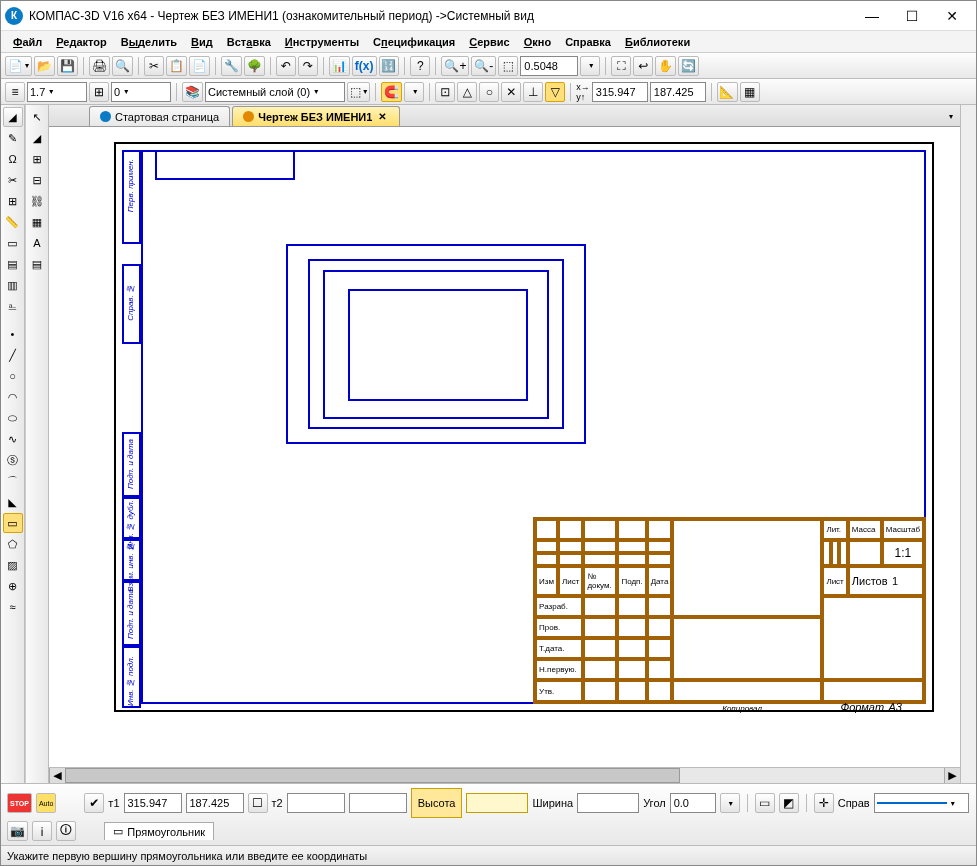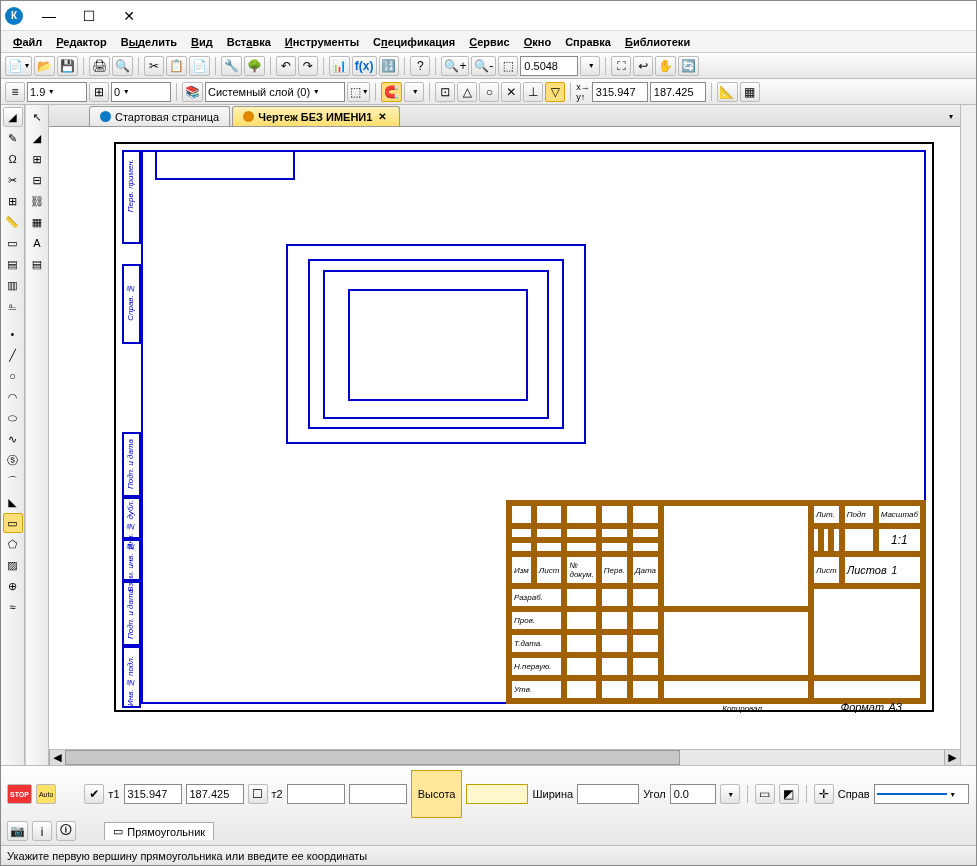--- a/index.html
+++ b/index.html
@@ -28,39 +28,40 @@
 .tabs{ height:22px; display:flex; align-items:flex-end; padding-left:40px; background:linear-gradient(#eee,#ddd); border-bottom:1px solid #999;}
 .tab{ height:20px; padding:0 10px; display:flex; align-items:center; gap:4px; border:1px solid #999; border-bottom:none; background:linear-gradient(#f8f8f8,#e8e8e8); border-radius:3px 3px 0 0; margin-right:2px;}
 .tab.active{ background:linear-gradient(#fff3b5,#ffde6e); font-weight:bold;}
 .tab .close{ font-size:10px; padding:0 2px;}
 .tabcircle{ width:11px; height:11px; border-radius:50%; background:#0a7bc4; display:inline-block;}
 .tabcircle.org{ background:#e08800;}
 .canvas{ flex:1; background:#fff; position:relative; overflow:auto;}
 .sheet{ position:absolute; left:65px; top:15px; width:820px; height:570px; border:2px solid #000; background:#fff;}
 .frame{ position:absolute; border:2px solid #00c; }
 .tblock{ position:absolute; border:2px solid #00c; }
-.tblock td{ border:6px solid #a16207; font-size:8px; font-style:italic; padding:4px 2px;}
+.tblock td{ border:4px solid #a16207; font-size:8px; padding:4px 2px;}
 .scrollh{ height:16px; background:#f0f0f0; border-top:1px solid #bbb; display:flex;}
 .scrollh .track{ flex:1; background:#e8e8e8; position:relative;}
 .scrollh .thumb{ position:absolute; left:0; width:70%; height:100%; background:#c8c8c8; border:1px solid #999;}
 .scrollh .btn{ width:16px; display:flex; align-items:center; justify-content:center; background:#ddd; border-left:1px solid #aaa;}
 .propbar{ background: linear-gradient(#fefefe,#e8e8e8); border-top:1px solid #bbb; padding:4px 6px; display:flex; flex-direction:column; gap:3px;}
 .proprow{ display:flex; align-items:center; gap:4px;}
 .pfield{ height:20px; border:1px solid #888; background:#fff; padding:0 3px; display:flex; align-items:center;}
 .pfield.yellow{ background:#fff8cc; border:1px solid #c0a000;}
 .plabel{ font-size:11px;}
 .status{ height:20px; background:linear-gradient(#f4f4f4,#e4e4e4); border-top:1px solid #bbb; display:flex; align-items:center; padding:0 6px; font-size:11px;}
 .tab-label{ font-size:11px; display:flex; align-items:center; gap:4px;}
 .sidetxt{ position:absolute; font-size:8px; font-style:italic; color:#00c; writing-mode:vertical-rl; transform:rotate(180deg);}
 </style>
 </head>
 <body>
 
 <div class="titlebar">
   <div class="icon">К</div>
+  <div class="title">КОМПАС-3D V16 x64 - Чертеж БЕЗ ИМЕНИ1 (ознакомительный период) -&gt;Системный вид</div>
   <div class="winbtn">—</div>
   <div class="winbtn">☐</div>
   <div class="winbtn">✕</div>
 </div>
 
 <div class="menubar">
   <span><u>Ф</u>айл</span>
   <span><u>Р</u>едактор</span>
   <span>В<u>ы</u>делить</span>
   <span><u>В</u>ид</span>
@@ -105,21 +106,21 @@
   <div class="sep"></div>
   <div class="tbtn">⛶</div>
   <div class="tbtn">↩</div>
   <div class="tbtn">✋</div>
   <div class="tbtn">🔄</div>
 </div>
 
 <div class="toolbar">
   <div class="tbtn">≡</div>
   <div class="combo" style="width:60px">
-      <span>1.9</span>
+      <span>1.7</span>
       <span class="arr">▾</span>
     </div>
   <div class="tbtn">⊞</div>
   <div class="combo" style="width:60px">
       <span>0</span>
       <span class="arr">▾</span>
     </div>
   <div class="sep"></div>
   <div class="tbtn">📚</div>
   <div class="combo" style="width:140px">
@@ -230,21 +231,21 @@
         <table class="tblock" style="right:6px; bottom:6px; border-collapse:collapse; font-size:8px;">
           <tbody>
               <tr style="height:12px">
                 <td style="width:14px"></td>
                 <td style="width:14px"></td>
                 <td style="width:34px"></td>
                 <td style="width:22px"></td>
                 <td style="width:22px"></td>
                 <td rowspan="5" style="width:150px"></td>
                 <td colspan="3" style="width:24px">Лит.</td>
-                <td style="width:34px">Подп</td>
+                <td style="width:34px">Масса</td>
                 <td style="width:40px">Масштаб</td>
               </tr>
           <tr style="height:10px">
                 <td></td>
                 <td></td>
                 <td></td>
                 <td></td>
                 <td></td>
                 <td rowspan="2" style="width:8px"></td>
                 <td rowspan="2" style="width:8px"></td>
@@ -256,21 +257,21 @@
                 <td></td>
                 <td></td>
                 <td></td>
                 <td></td>
                 <td></td>
               </tr>
           <tr style="height:10px">
                 <td>Изм</td>
                 <td>Лист</td>
                 <td>№ докум.</td>
-                <td>Перв.</td>
+                <td>Подп.</td>
                 <td>Дата</td>
                 <td colspan="3">Лист</td>
                 <td colspan="2"><span>Листов</span>&nbsp;&nbsp;<span>1</span></td>
               </tr>
           <tr style="height:10px">
                 <td colspan="2">Разраб.</td>
                 <td></td>
                 <td></td>
                 <td></td>
                 <td colspan="5" rowspan="4"></td>
@@ -326,21 +327,21 @@
     <div class="tbtn" style="background:#ffe067;font-size:7px">Auto</div>
     <div style="width:20px"></div>
     <div class="tbtn" style="width:14px">✔</div>
     <span class="plabel">т1</span>
     <div class="pfield" style="width:58px">315.947</div>
     <div class="pfield" style="width:58px">187.425</div>
     <div class="tbtn" style="width:14px">☐</div>
     <span class="plabel">т2</span>
     <div class="pfield" style="width:58px"></div>
     <div class="pfield" style="width:58px"></div>
-    <span class="plabel" style="background:#ffe89a;border:1px solid #c9a200;padding:17px 6px">Высота</span>
+    <span class="plabel" style="background:#ffe89a;border:1px solid #c9a200;padding:8px 6px">Высота</span>
     <div class="pfield yellow" style="width:62px"></div>
     <span class="plabel">Ширина</span>
     <div class="pfield" style="width:62px"></div>
     <span class="plabel">Угол</span>
     <div class="pfield" style="width:46px">0.0</div>
     <div class="tbtn drop"></div>
     <div class="sep"></div>
     <div class="tbtn">▭</div>
     <div class="tbtn">◩</div>
     <div class="sep"></div>

